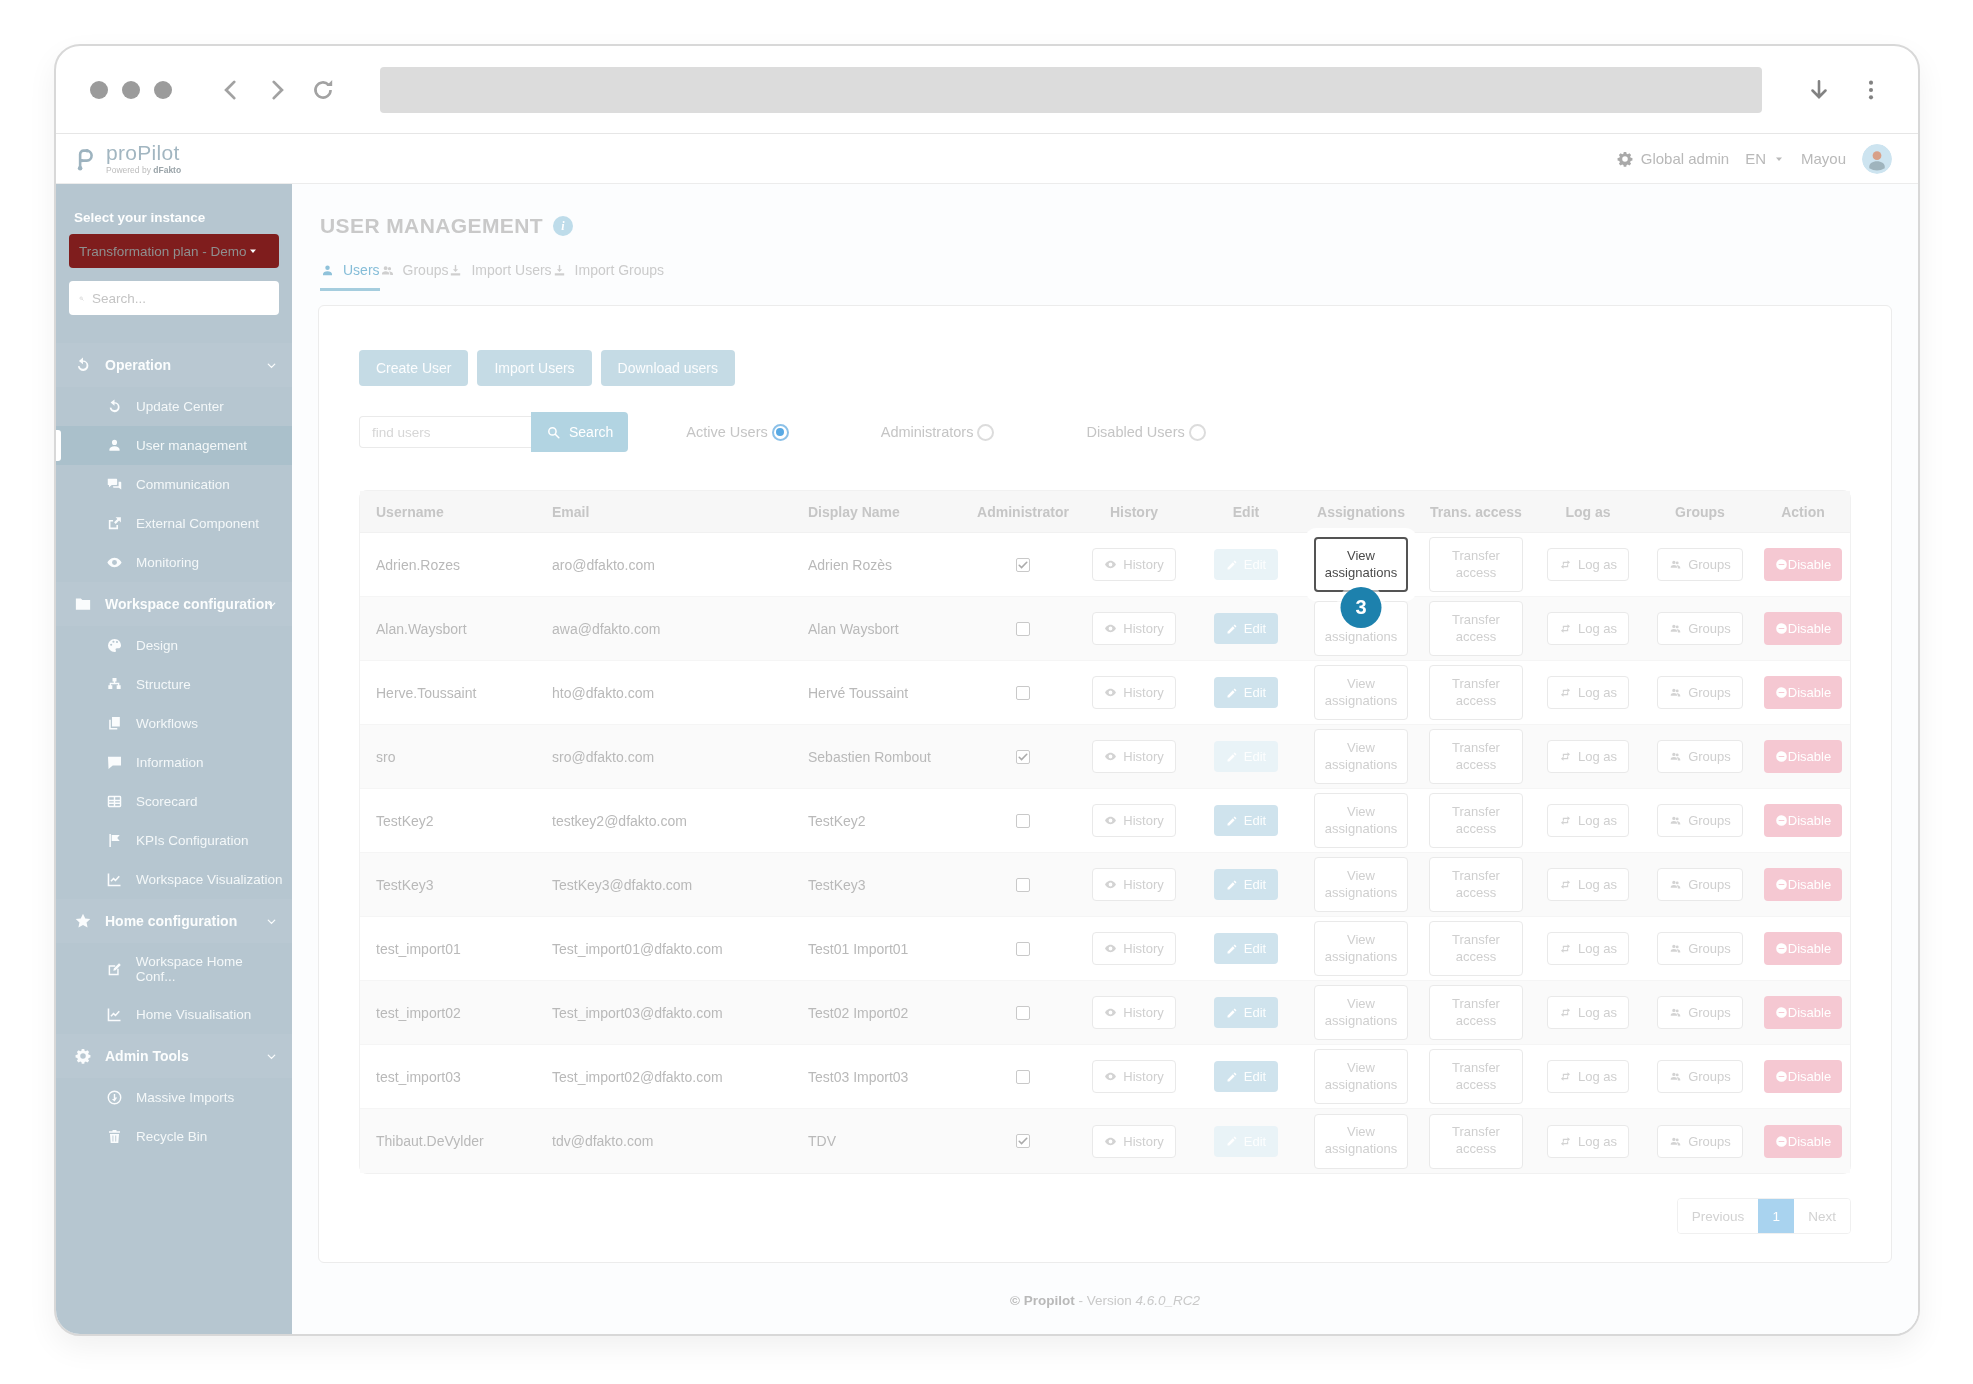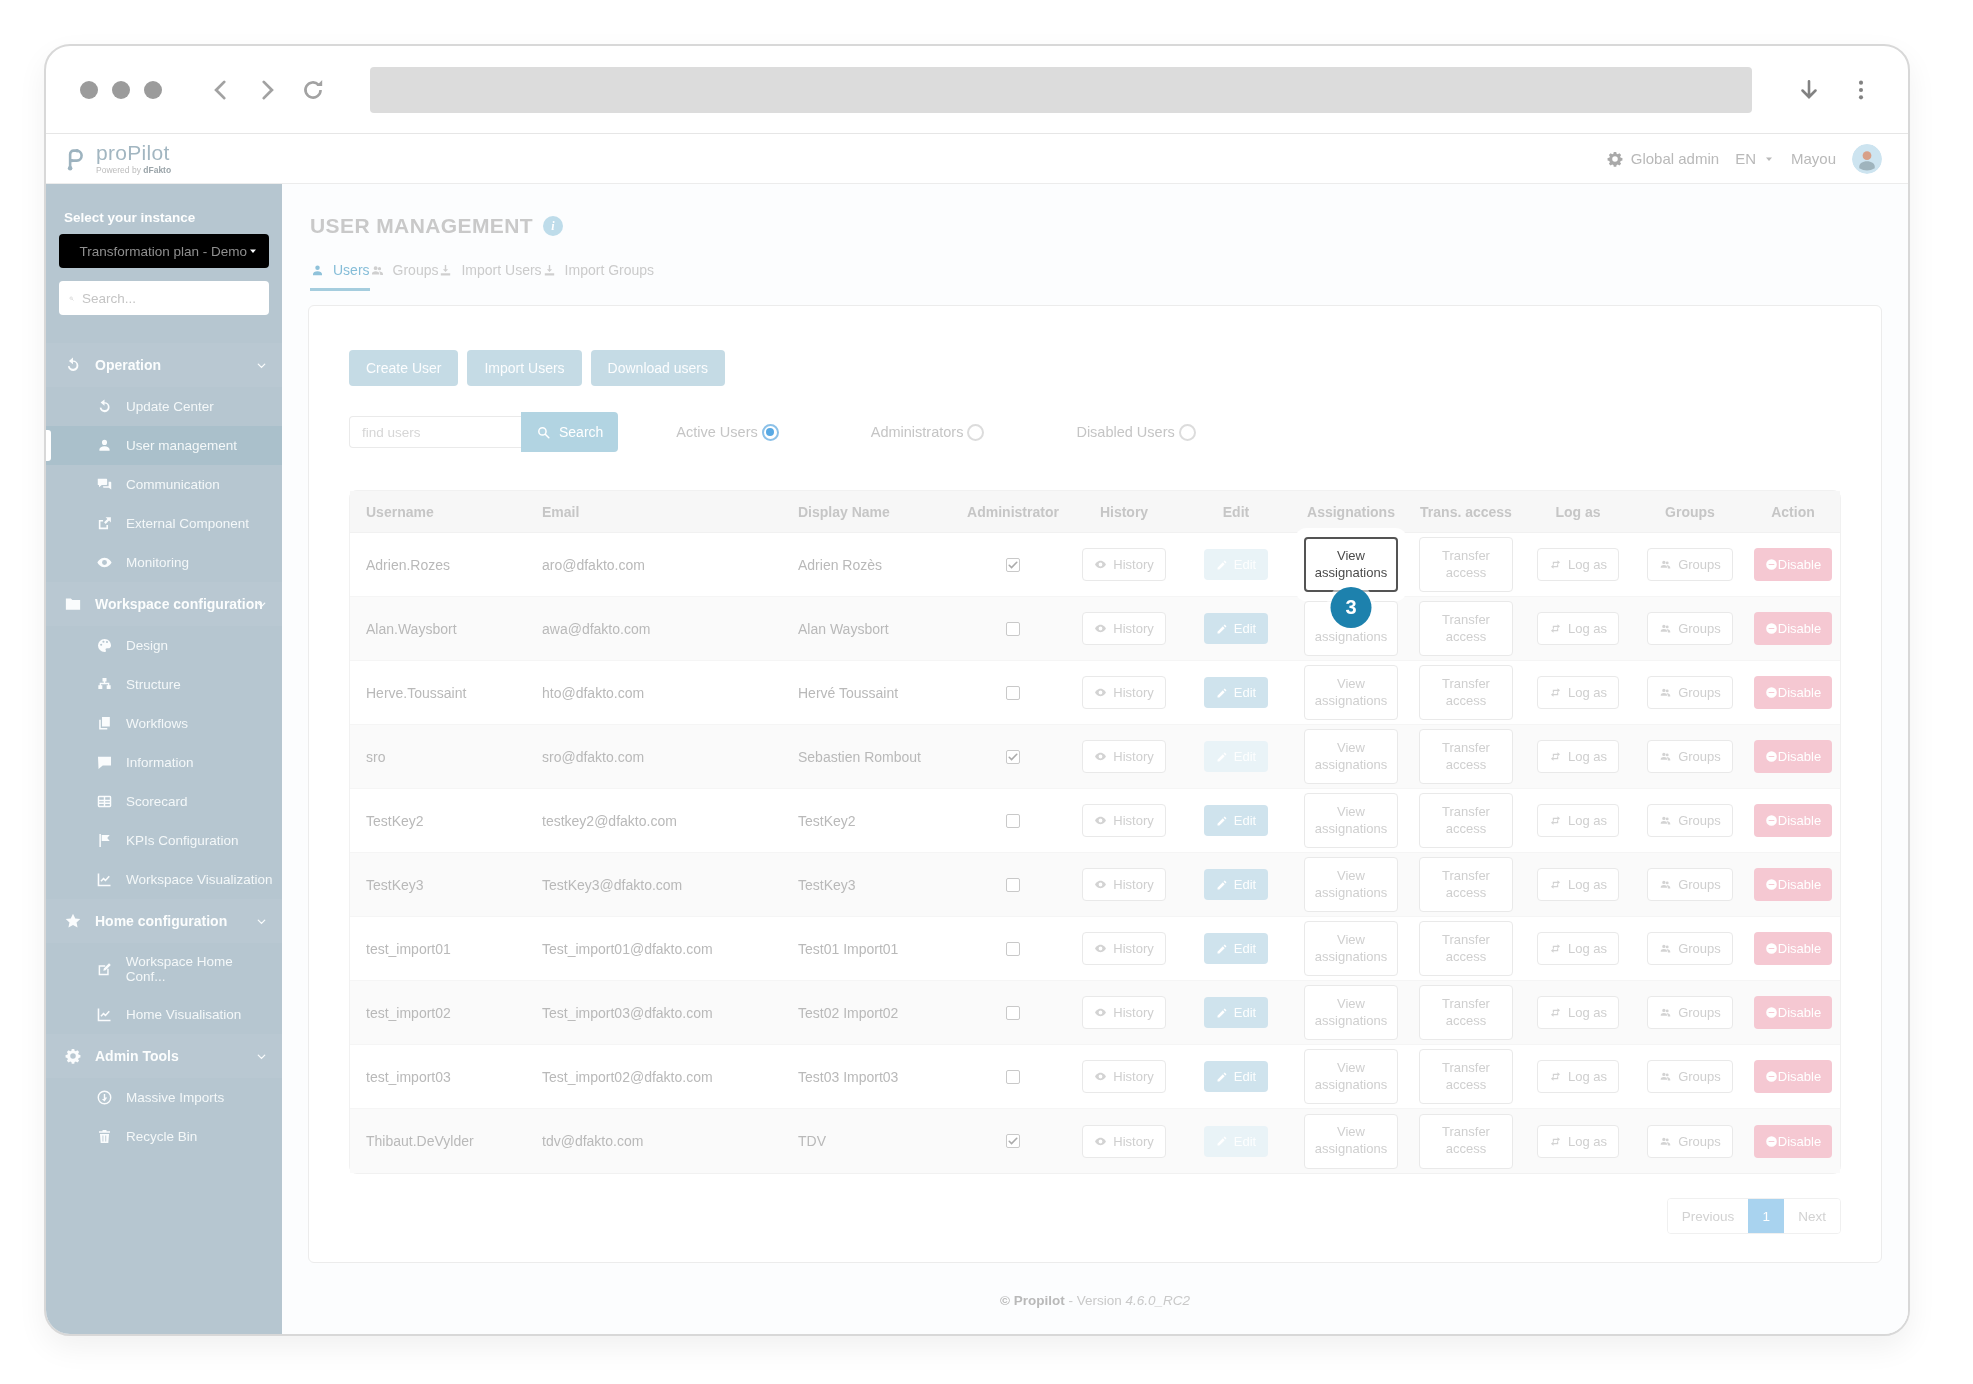--- a/index.html
+++ b/index.html
@@ -1,20 +1,20 @@
 <!DOCTYPE html>
 <html><head>
 <meta charset="utf-8">
 <style>
   * { margin:0; padding:0; box-sizing:border-box; }
   body { background:#fff; font-family:"Liberation Sans", sans-serif; }
   .stage { position:relative; width:1973px; height:1384px; background:#fff; overflow:hidden; }
 
   
-  .window { position:absolute; left:44px; top:44px; width:1866px; height:1292px;
+  .window { position:absolute; left:54px; top:44px; width:1866px; height:1292px;
             background:#fff; border:2px solid #d8d8d8; border-radius:26px; overflow:hidden;
             box-shadow:0 12px 30px rgba(0,0,0,.06); }
   .chrome { height:88px; display:flex; align-items:center; padding:0 34px; gap:20px; border-bottom:1px solid #e6e6e6; }
   .dots { display:flex; gap:14px; margin-right:26px; }
   .dot { width:18px; height:18px; border-radius:50%; background:#9b9b9b; }
   .nav-ic { color:#a2a2a2; }
   .ic { display:inline-flex; }
   .ic svg { width:100%; height:100%; display:block; }
   .i26 { width:26px; height:26px; }
   .i18 { width:18px; height:18px; }
@@ -37,22 +37,22 @@
   .hdr-item { display:flex; align-items:center; gap:7px; }
   .avatar { width:30px; height:30px; border-radius:50%; overflow:hidden; }
 
   
   .applayout { display:flex; height:1151px; }
   .sidebar { width:236px; background:#b6c6d0; flex:none; }
   .content { flex:1; background:#fcfdfe; padding:16px 26px 0; position:relative; overflow:hidden; }
 
   
   .inst-label { color:#fdfefe; font-weight:700; font-size:13.5px; margin:26px 18px 9px; }
-  .inst-select { margin:0 13px; background:#000000; border-radius:4px; height:34px; display:flex;
-                 align-items:center; justify-content:flex-end; padding:0 10px; color:#8f8f8f; font-size:13.5px; }
+  .inst-select { margin:0 13px; background:#7f1d1d; border-radius:4px; height:34px; display:flex;
+                 align-items:center; justify-content:flex-start; padding:0 10px; color:#8f8f8f; font-size:13.5px; }
   .inst-select .ic { color:#9a9a9a; }
   .side-search { margin:13px 13px 28px; background:#fff; border-radius:4px; height:34px;
                  display:flex; align-items:center; gap:8px; padding:0 10px; color:#c4c4c4; }
   .side-search input { border:none; outline:none; flex:1; font-size:13.5px; color:#8f8f8f; background:transparent; }
   .side-search input::placeholder { color:#c4c4c4; }
   .sec-header { display:flex; align-items:center; gap:13px; padding:13px 14px 13px 18px;
                 color:#fbfdfd; font-size:14px; font-weight:600; position:relative; background:rgba(255,255,255,.05); }
   .sec-header .chev { position:absolute; right:14px; color:#eef3f5; }
   .side-item { display:flex; align-items:center; gap:13px; padding:11px 8px 11px 50px;
                color:#f4f8f9; font-size:13.5px; position:relative; }

